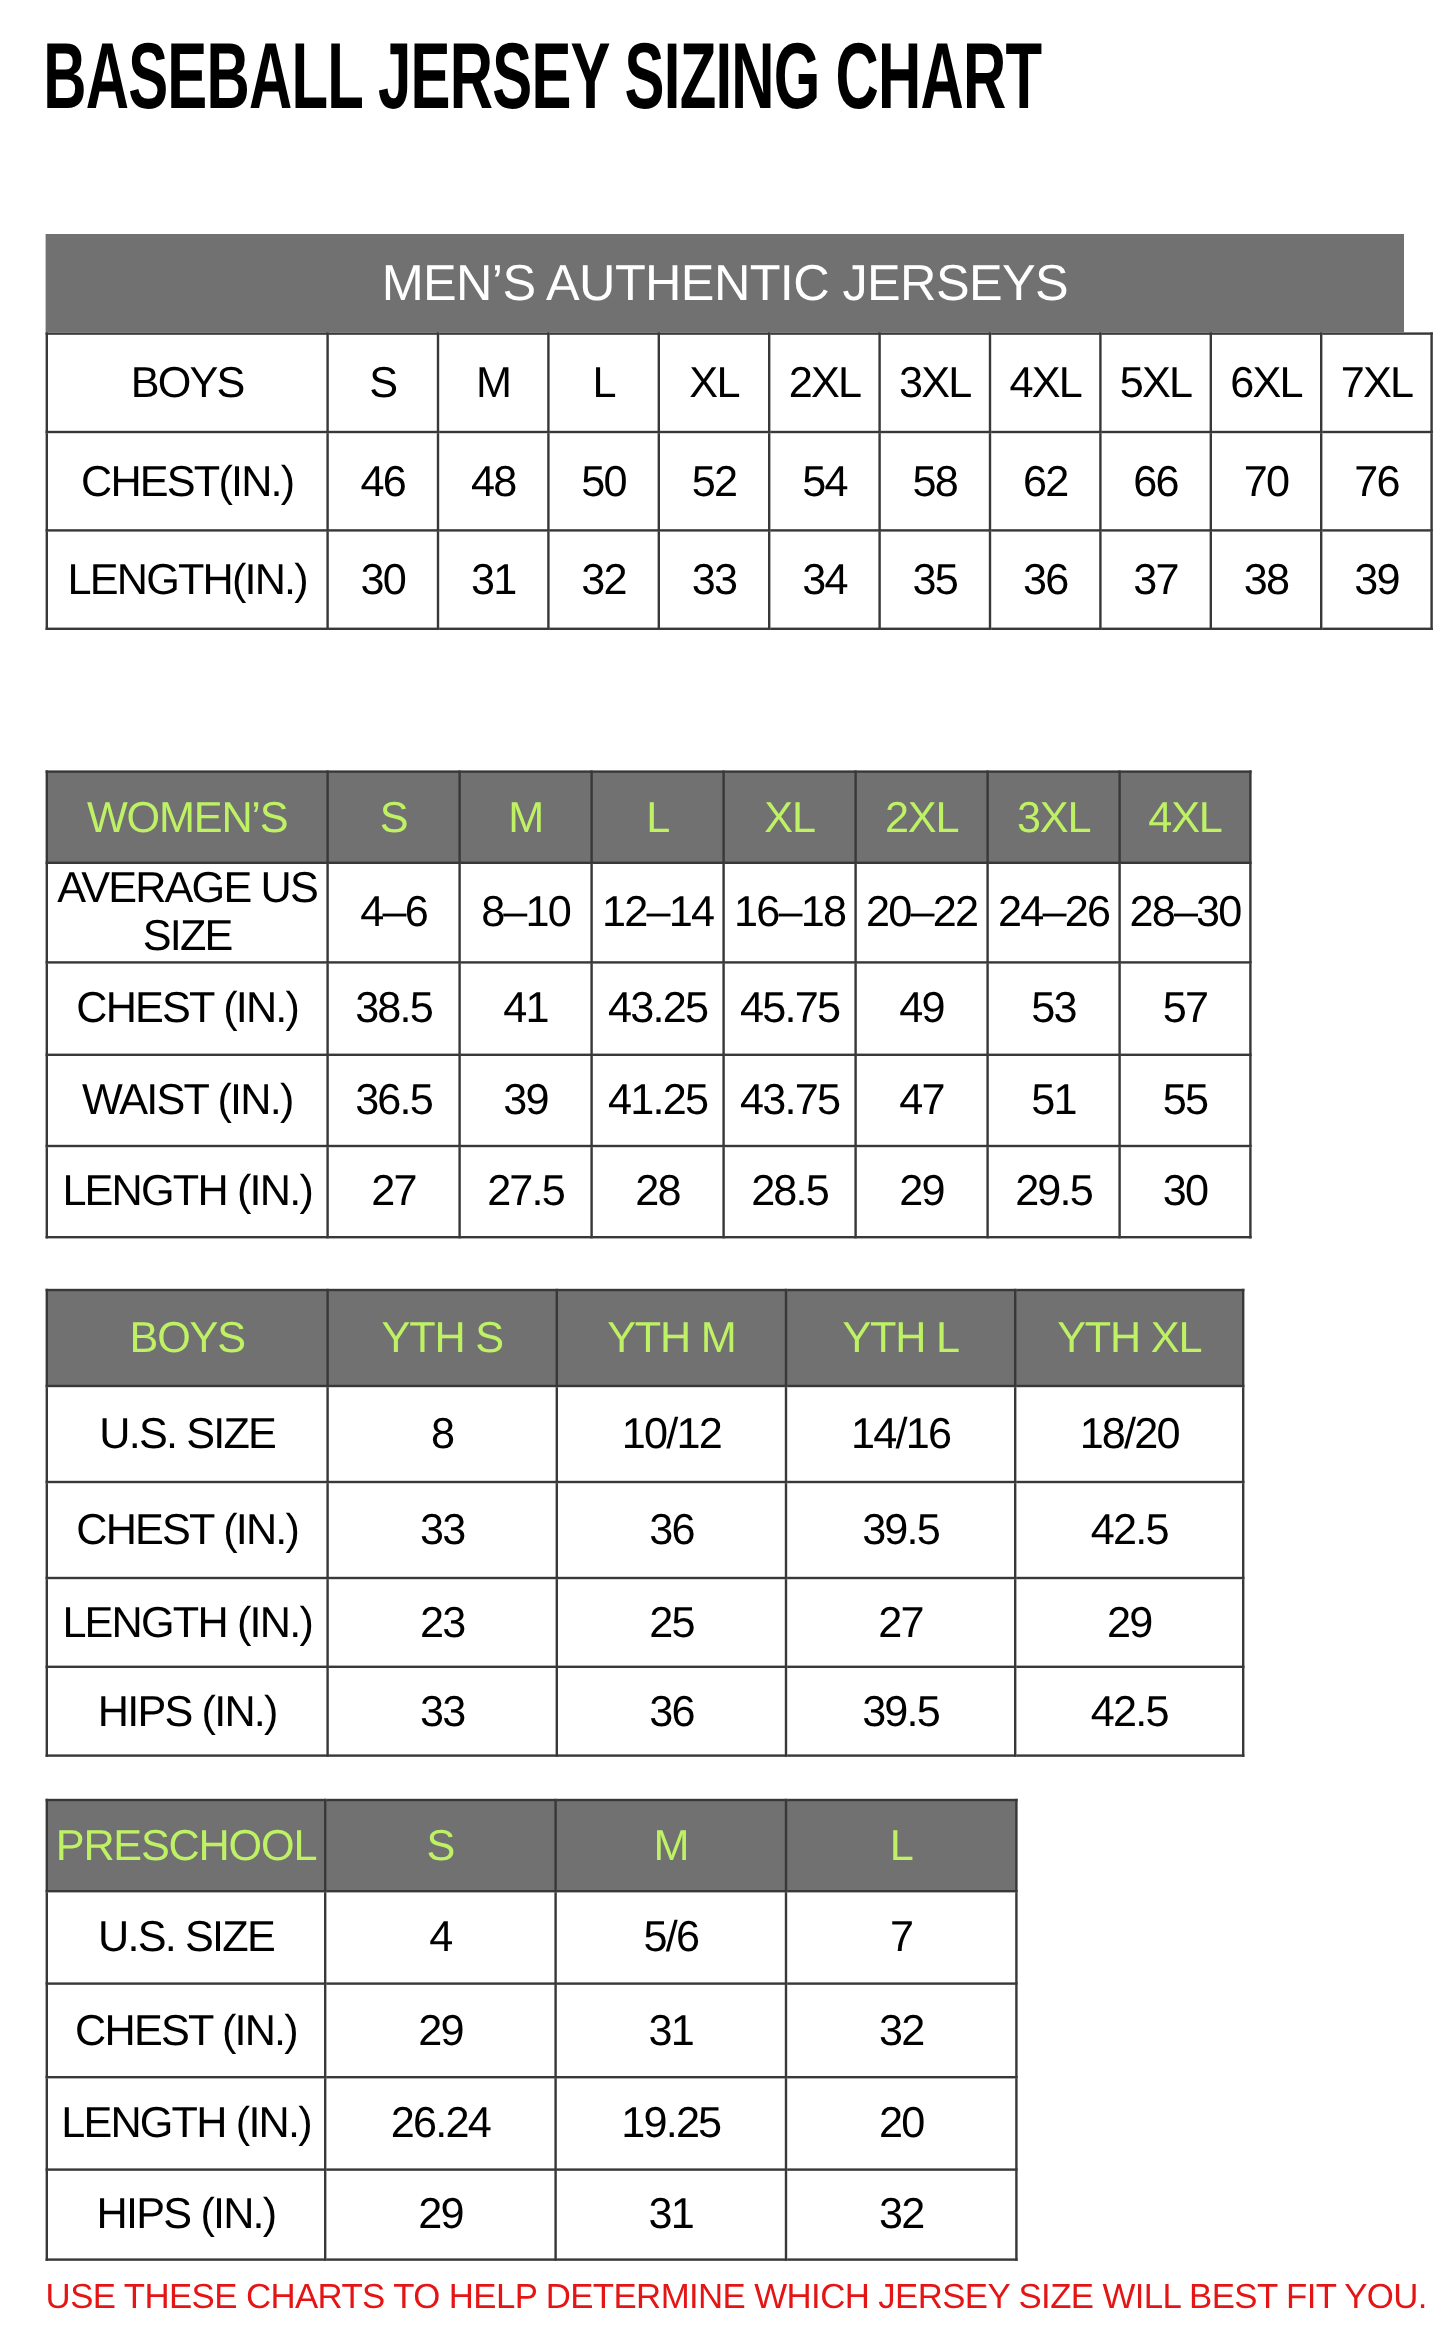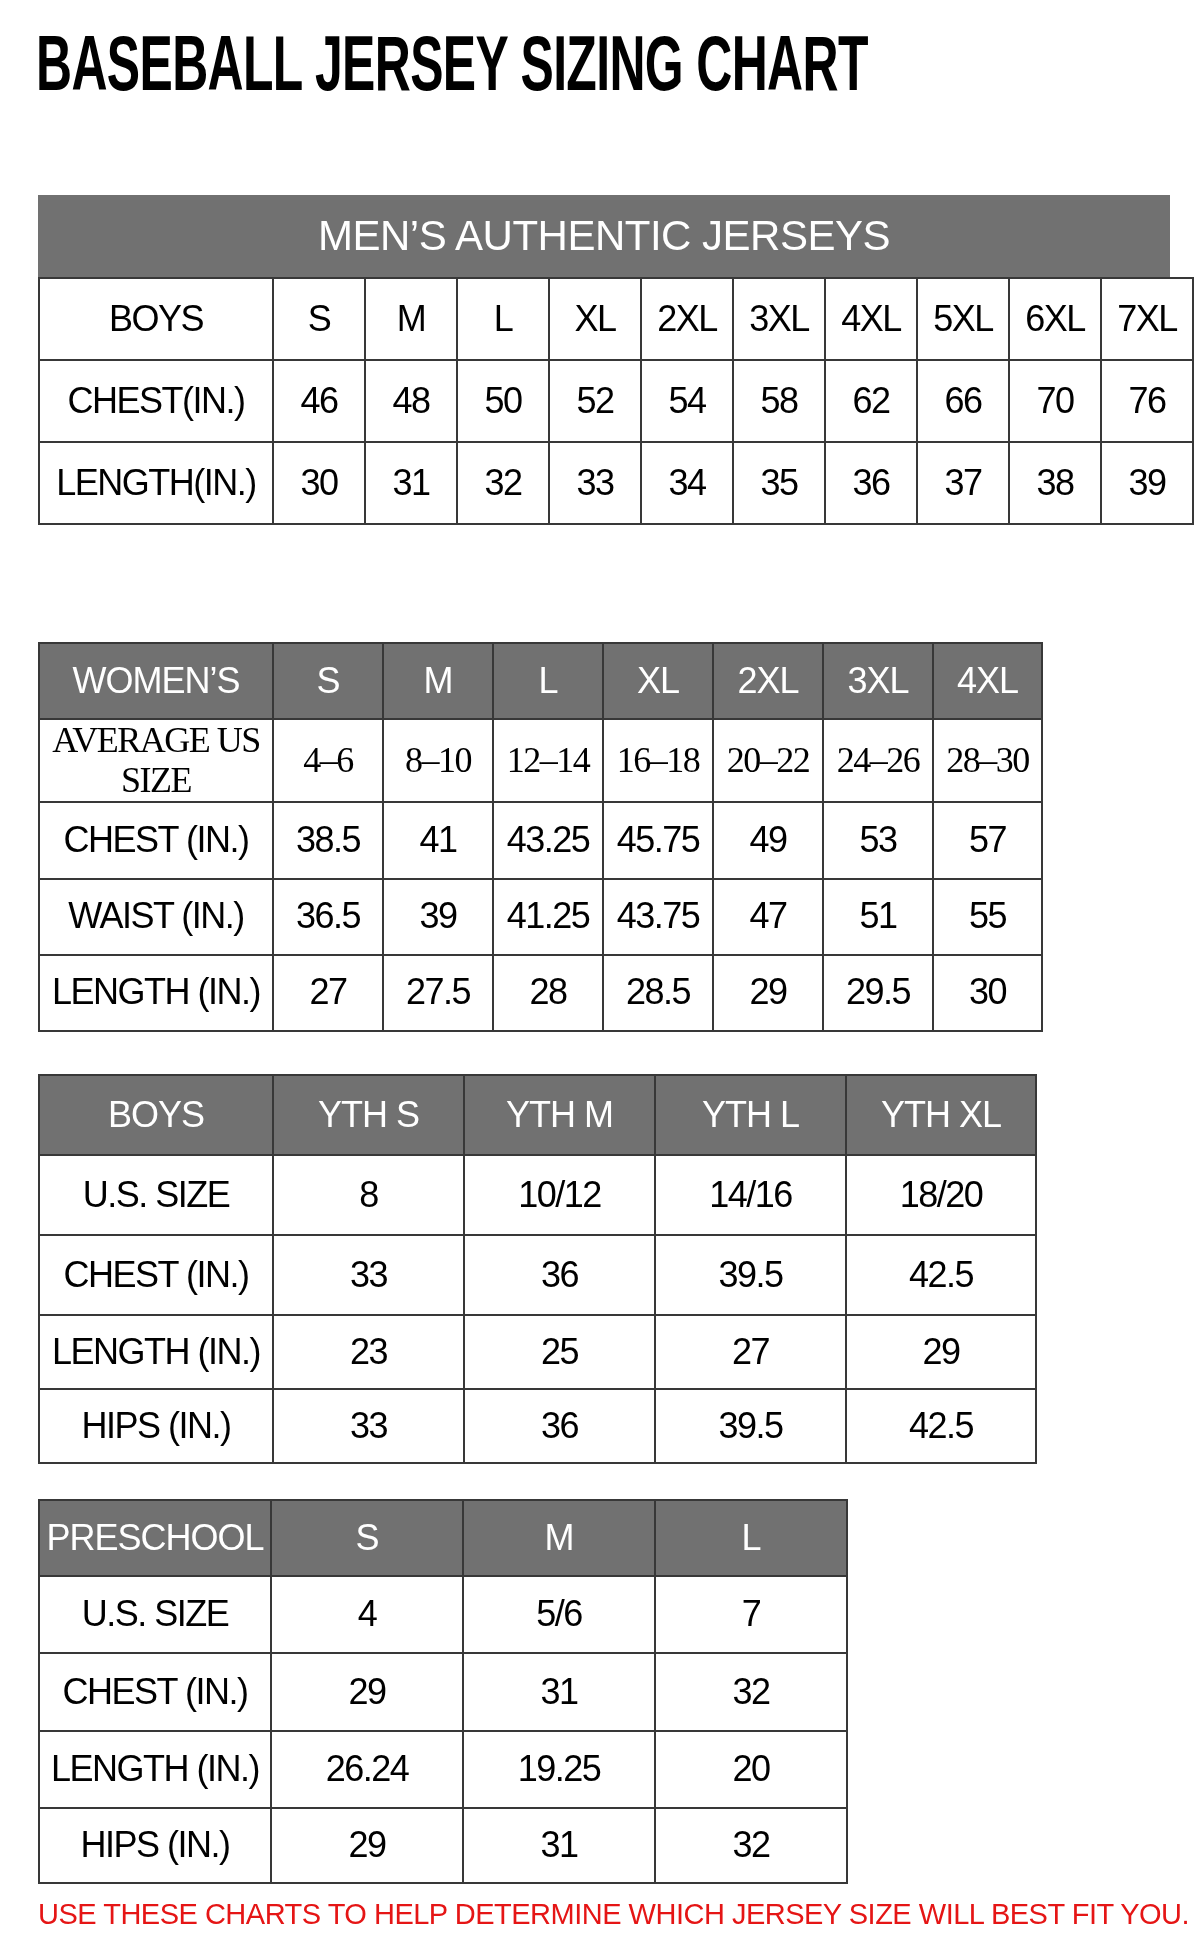--- a/index.html
+++ b/index.html
@@ -26,21 +26,21 @@
     background:var(--gray);color:#fff;
     display:flex;align-items:center;justify-content:center;
     font-size:42px;letter-spacing:-0.5px;
   }
 
   table{border-collapse:collapse;table-layout:fixed;position:absolute;background:#fff;}
   td{
     border:2px solid #383838;text-align:center;vertical-align:middle;
     font-size:36px;letter-spacing:-1.5px;color:#000;padding:0;line-height:1.12;
   }
-  td.gh{background:var(--gray);color:#ffffff;letter-spacing:-1px;}
+  td.gh{background:var(--gray);color:#bef264;letter-spacing:-1px;}
 
   #mens-table{left:38px;top:277px;width:1132px;}
   #womens-table{left:38px;top:642px;width:987px;}
   #boys-table{left:38px;top:1074px;width:987px;}
   #preschool-table{left:38px;top:1499px;width:800px;}
 </style>
 </head>
 <body>
 
 <div class="page">
@@ -101,21 +101,21 @@
         <tr style="height:76px;">
       <td class="gh" style="width:232px;">WOMEN’S</td>
       <td class="gh" style="width:108px;">S</td>
       <td class="gh" style="width:108px;">M</td>
       <td class="gh" style="width:108px;">L</td>
       <td class="gh" style="width:108px;">XL</td>
       <td class="gh" style="width:108px;">2XL</td>
       <td class="gh" style="width:108px;">3XL</td>
       <td class="gh" style="width:107px;">4XL</td>
     </tr>
-    <tr style="height:72px;font-family:Liberation Serif, serif;">
+    <tr style="height:72px;">
       <td>AVERAGE US SIZE</td>
       <td>4–6</td>
       <td>8–10</td>
       <td>12–14</td>
       <td>16–18</td>
       <td>20–22</td>
       <td>24–26</td>
       <td>28–30</td>
     </tr>
     <tr style="height:77px;">

